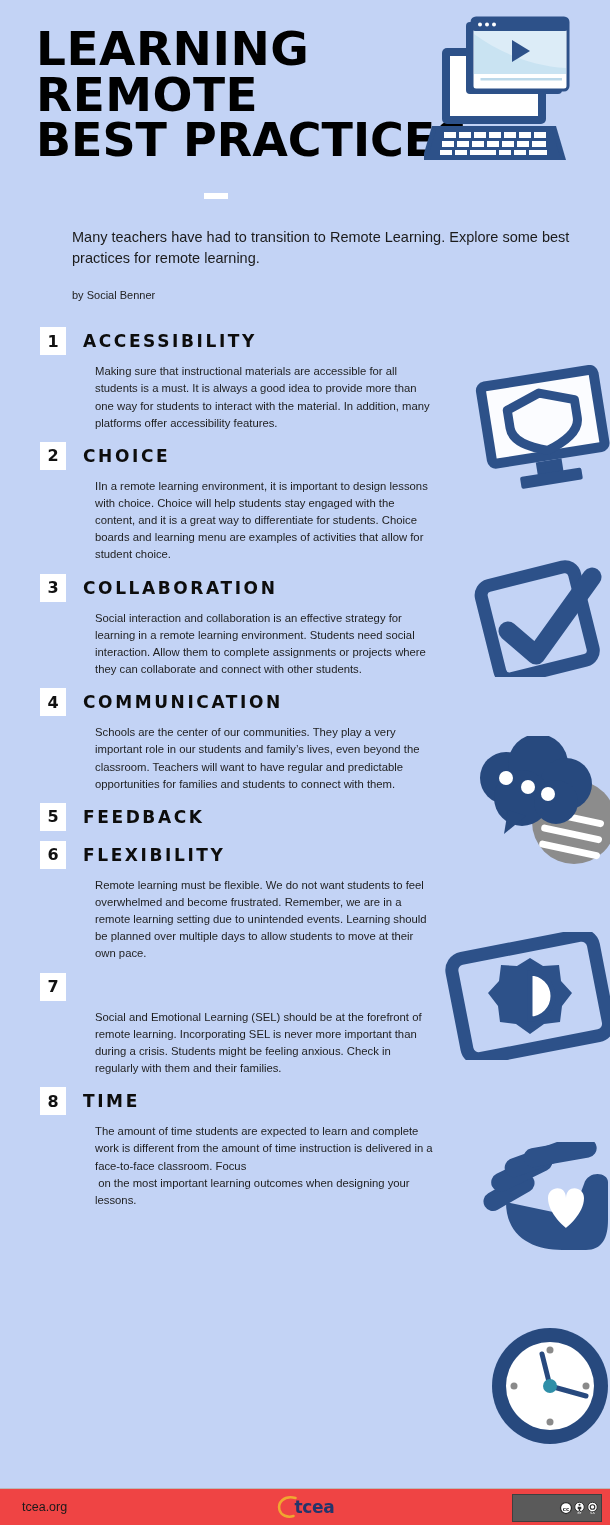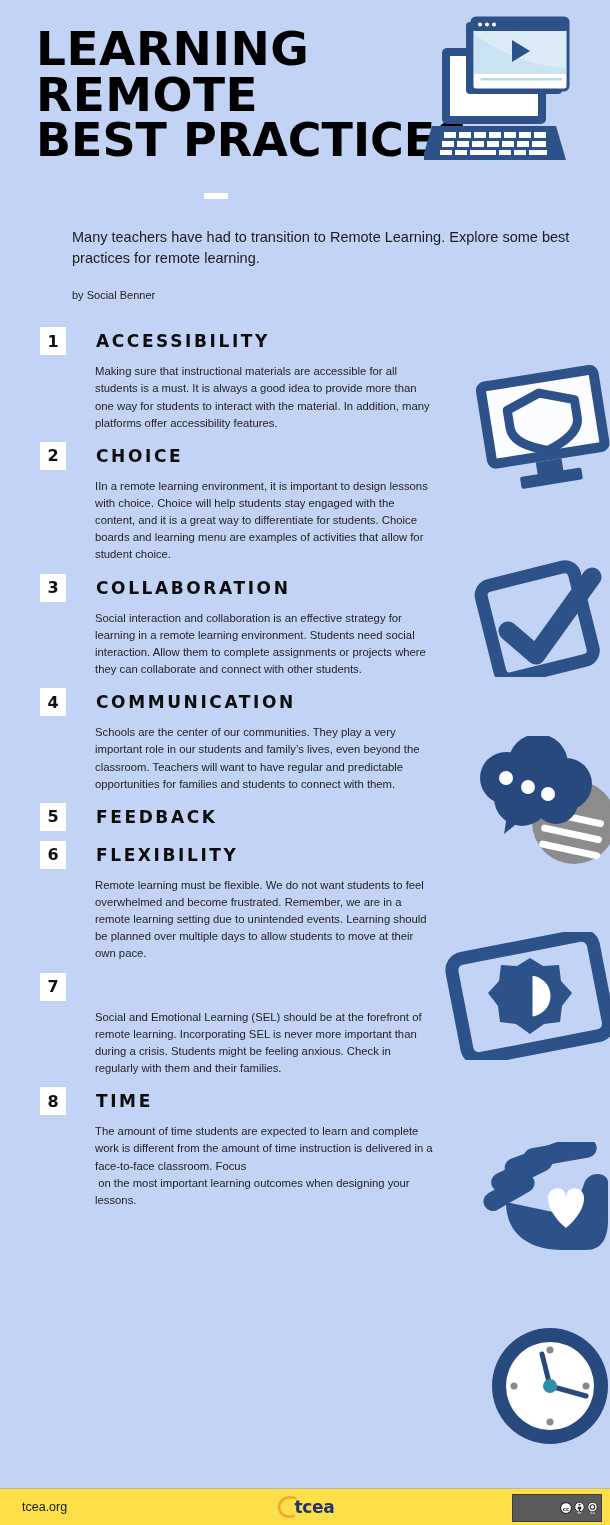--- a/index.html
+++ b/index.html
@@ -91,21 +91,21 @@
     color: #111111;
     font-family: "DejaVu Sans", sans-serif;
     font-weight: bold;
     font-size: 16px;
     display: flex;
     align-items: center;
     justify-content: center;
     flex: 0 0 auto;
   }
   .sec-title {
-    margin-left: 30px;
+    margin-left: 17px;
     font-family: "DejaVu Sans", sans-serif;
     font-weight: bold;
     font-size: 17px;
     letter-spacing: 2.6px;
     color: #0d0d0d;
     text-transform: uppercase;
     white-space: nowrap;
   }
   .sec-body {
     margin: 8px 0 0 55px;
@@ -131,21 +131,21 @@
   .art-7 { top: 1142px; right: -4px;  width: 138px; height: 108px; }
   .art-8 { top: 1322px; right: -4px;  width: 128px; height: 128px; }
 
   
   .footer {
     position: absolute;
     left: 0;
     bottom: 0;
     width: 610px;
     height: 37px;
-    background: #fde047;
+    background: #ef4444;
     border-top: 1px solid #b8b8b8;
     display: flex;
     align-items: center;
   }
   .footer-url {
     margin-left: 22px;
     font-size: 12.5px;
     color: #1a1a1a;
   }
   .footer-logo {

